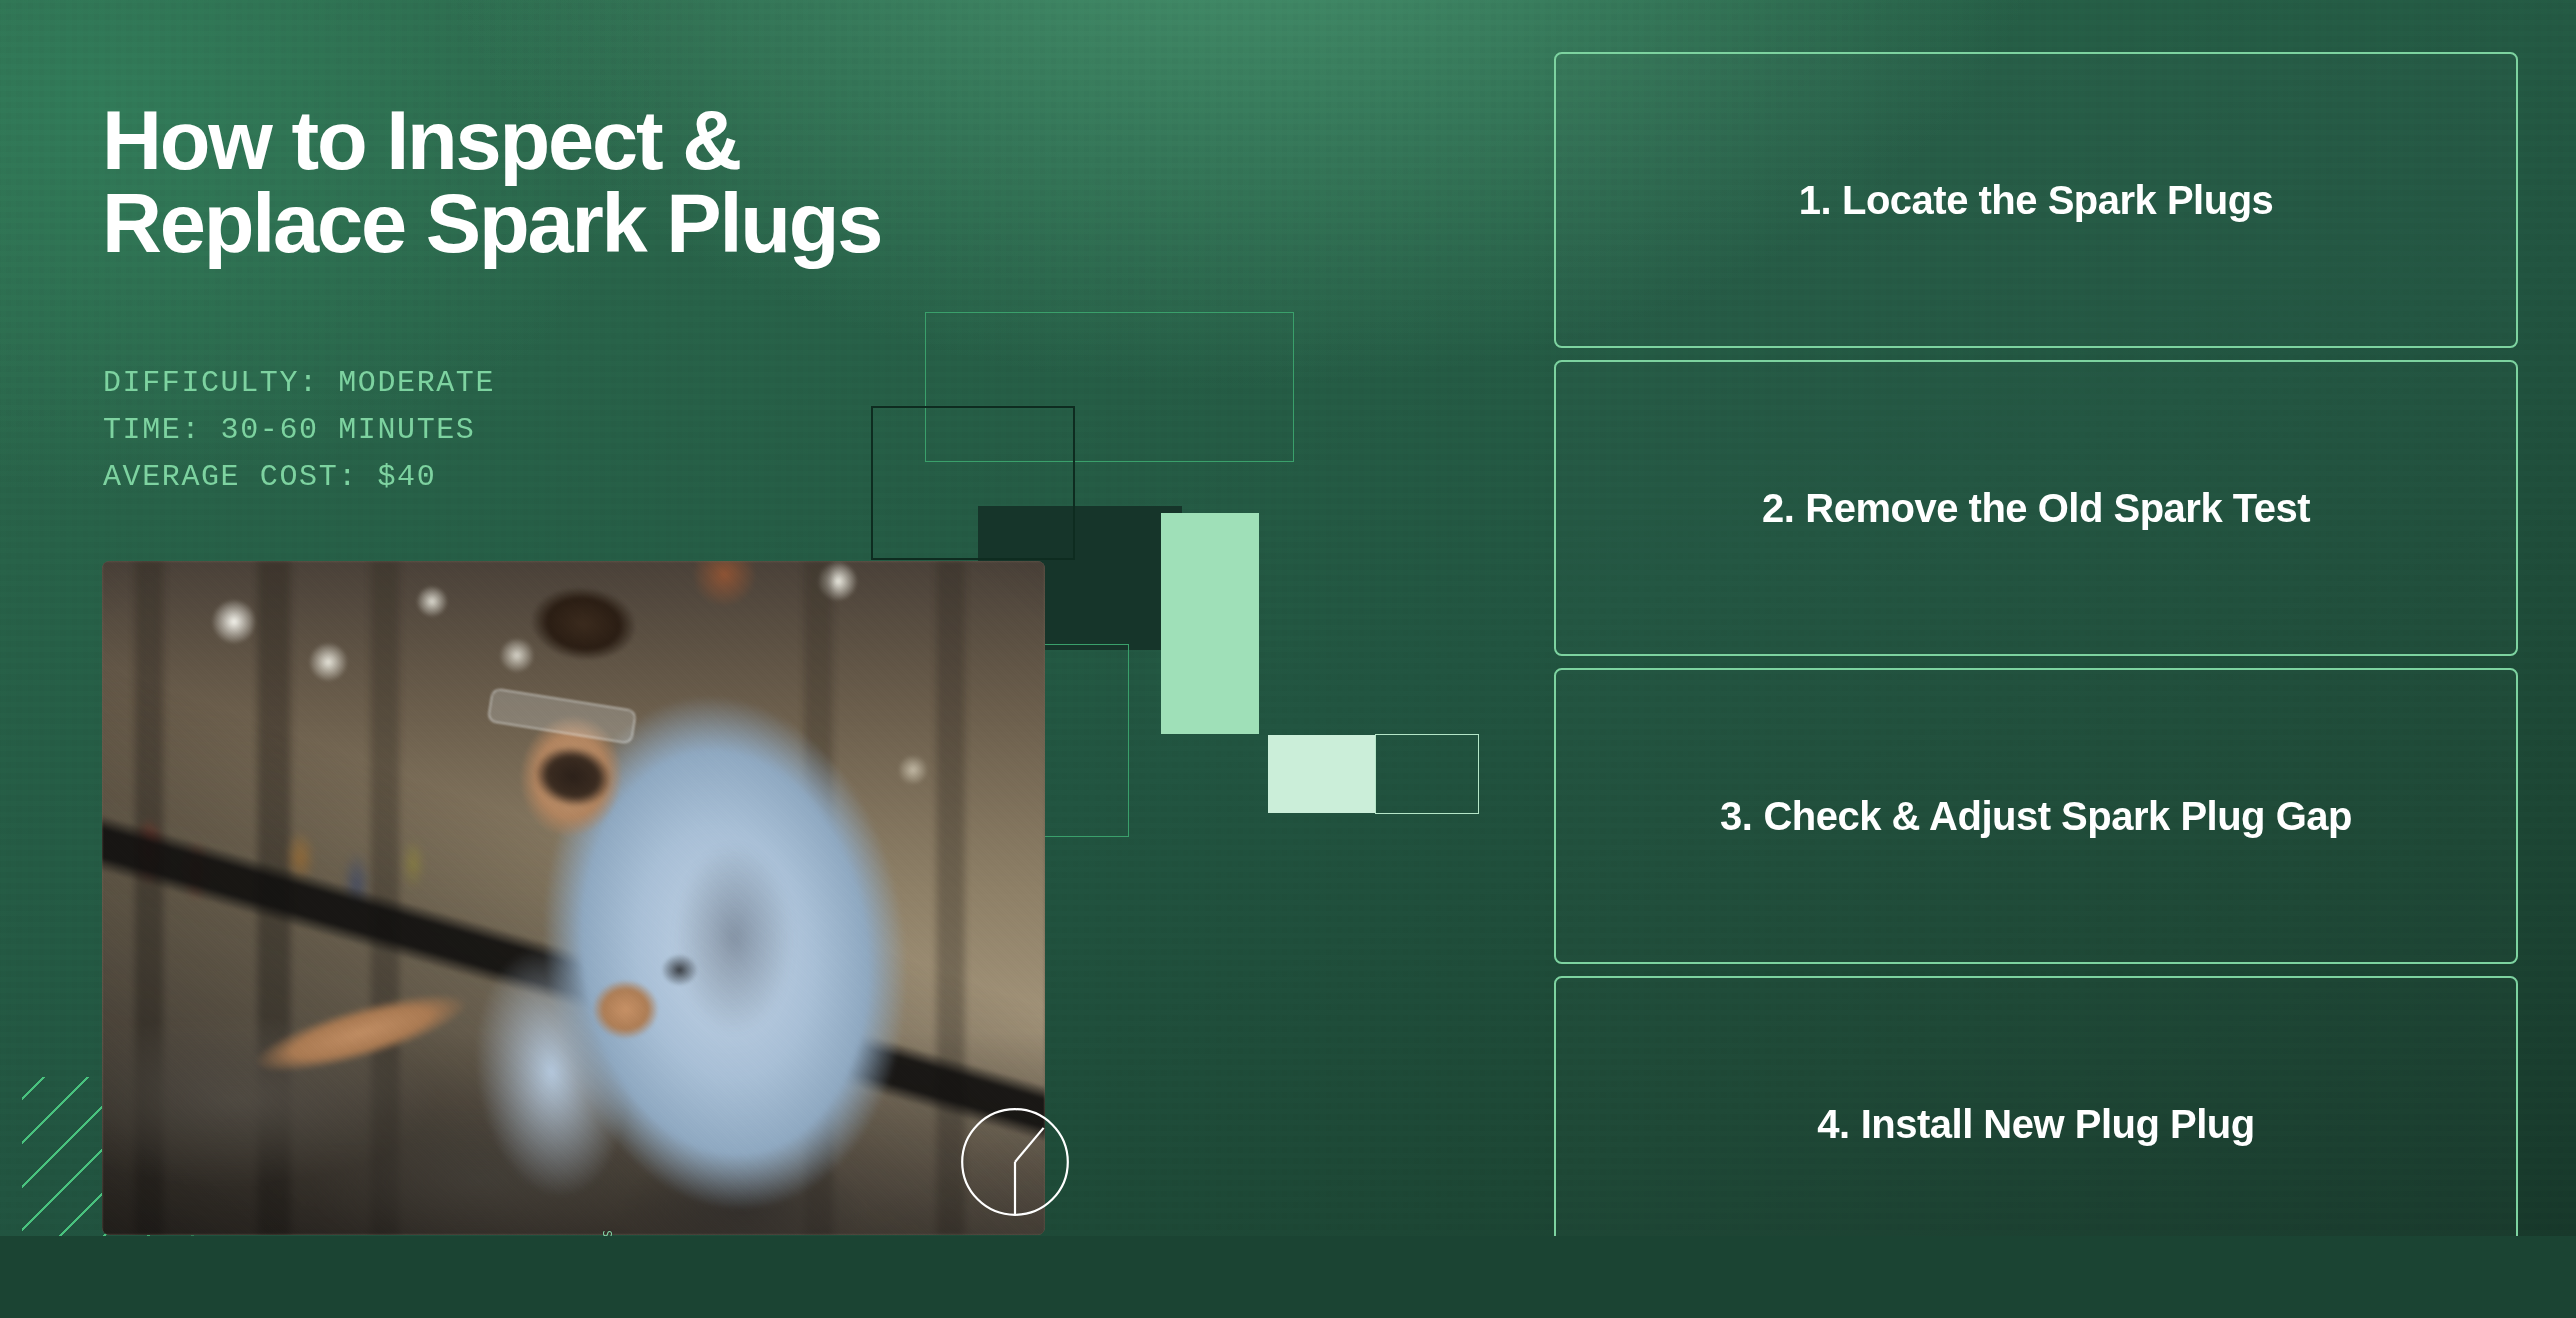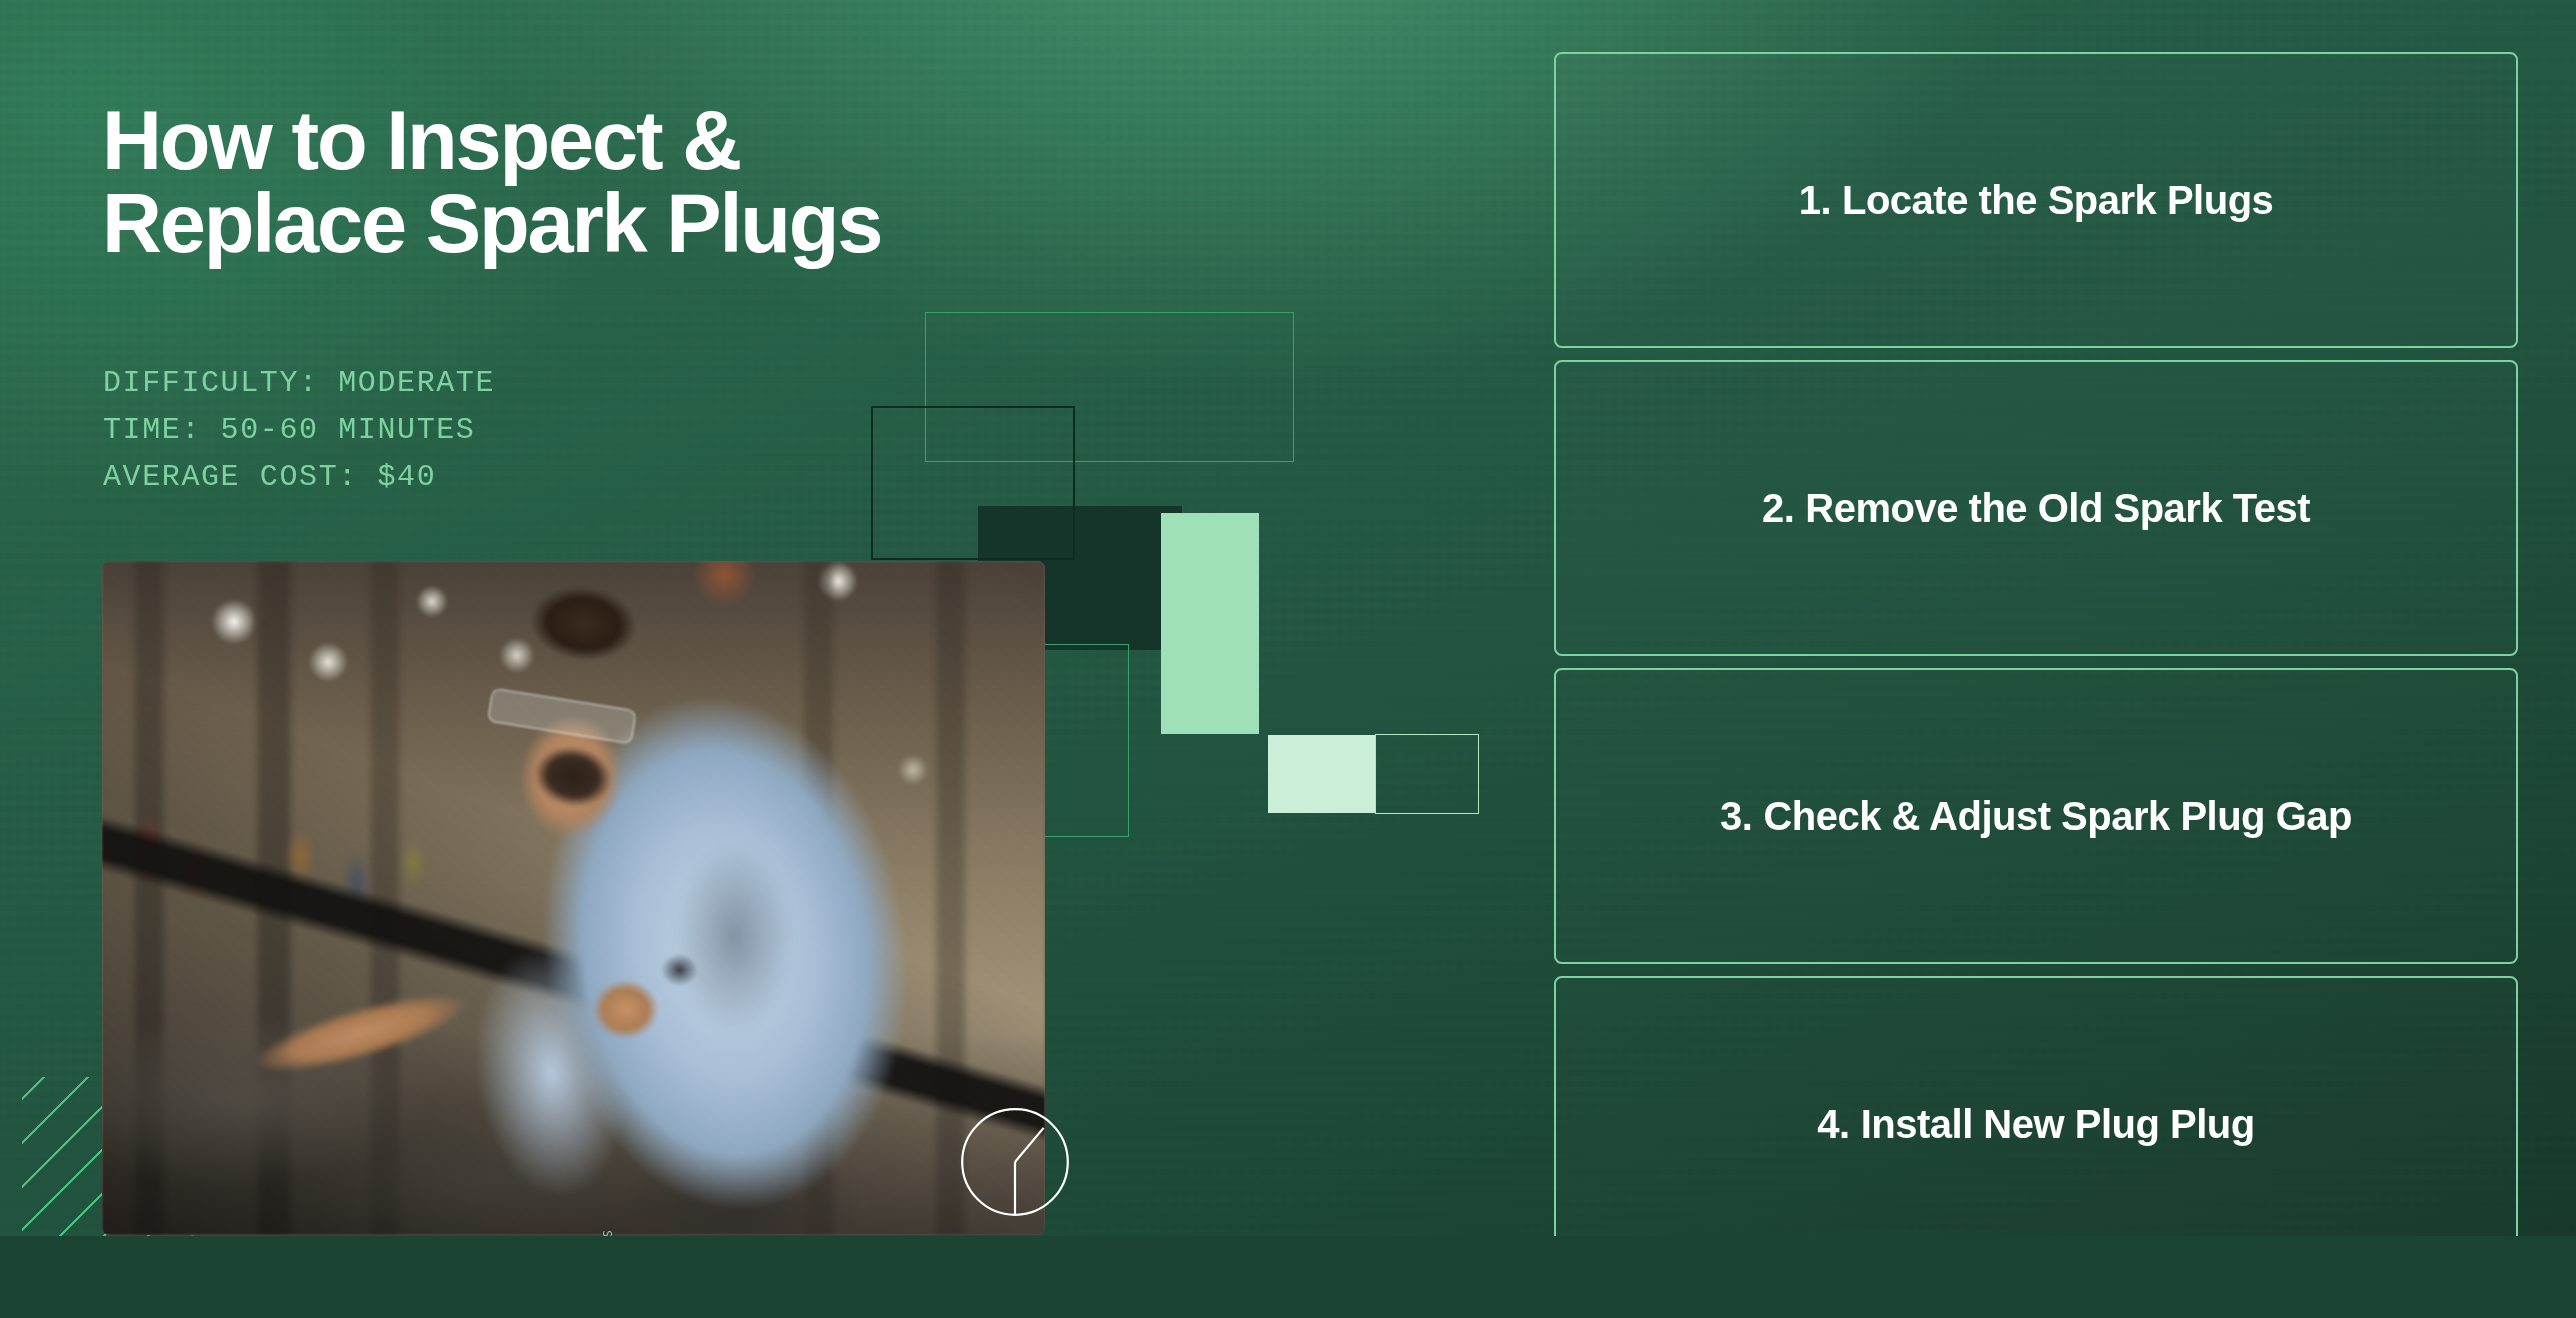--- a/index.html
+++ b/index.html
@@ -316,21 +316,21 @@
   <div class="deco" id="deco-square-white"></div>
   <div class="deco" id="deco-dot-green"></div>
 
   <h1 id="title">
     <span class="ln">How to Inspect &amp;</span>
     <span class="ln">Replace Spark Plugs</span>
   </h1>
 
   <div id="meta">
     <div>DIFFICULTY: MODERATE</div>
-    <div>TIME: 50-60 MINUTES</div>
+    <div>TIME: 30-60 MINUTES</div>
     <div>AVERAGE COST: $40</div>
   </div>
 
   <figure id="photo">
     <div class="ph-layer ph-bg"></div>
     <div class="ph-layer ph-cols"></div>
     <div class="ph-layer ph-clutter"></div>
     <div class="ph-layer ph-engine"></div>
     <div class="ph-layer ph-strip"></div>
     <div class="ph-shirt"></div>

